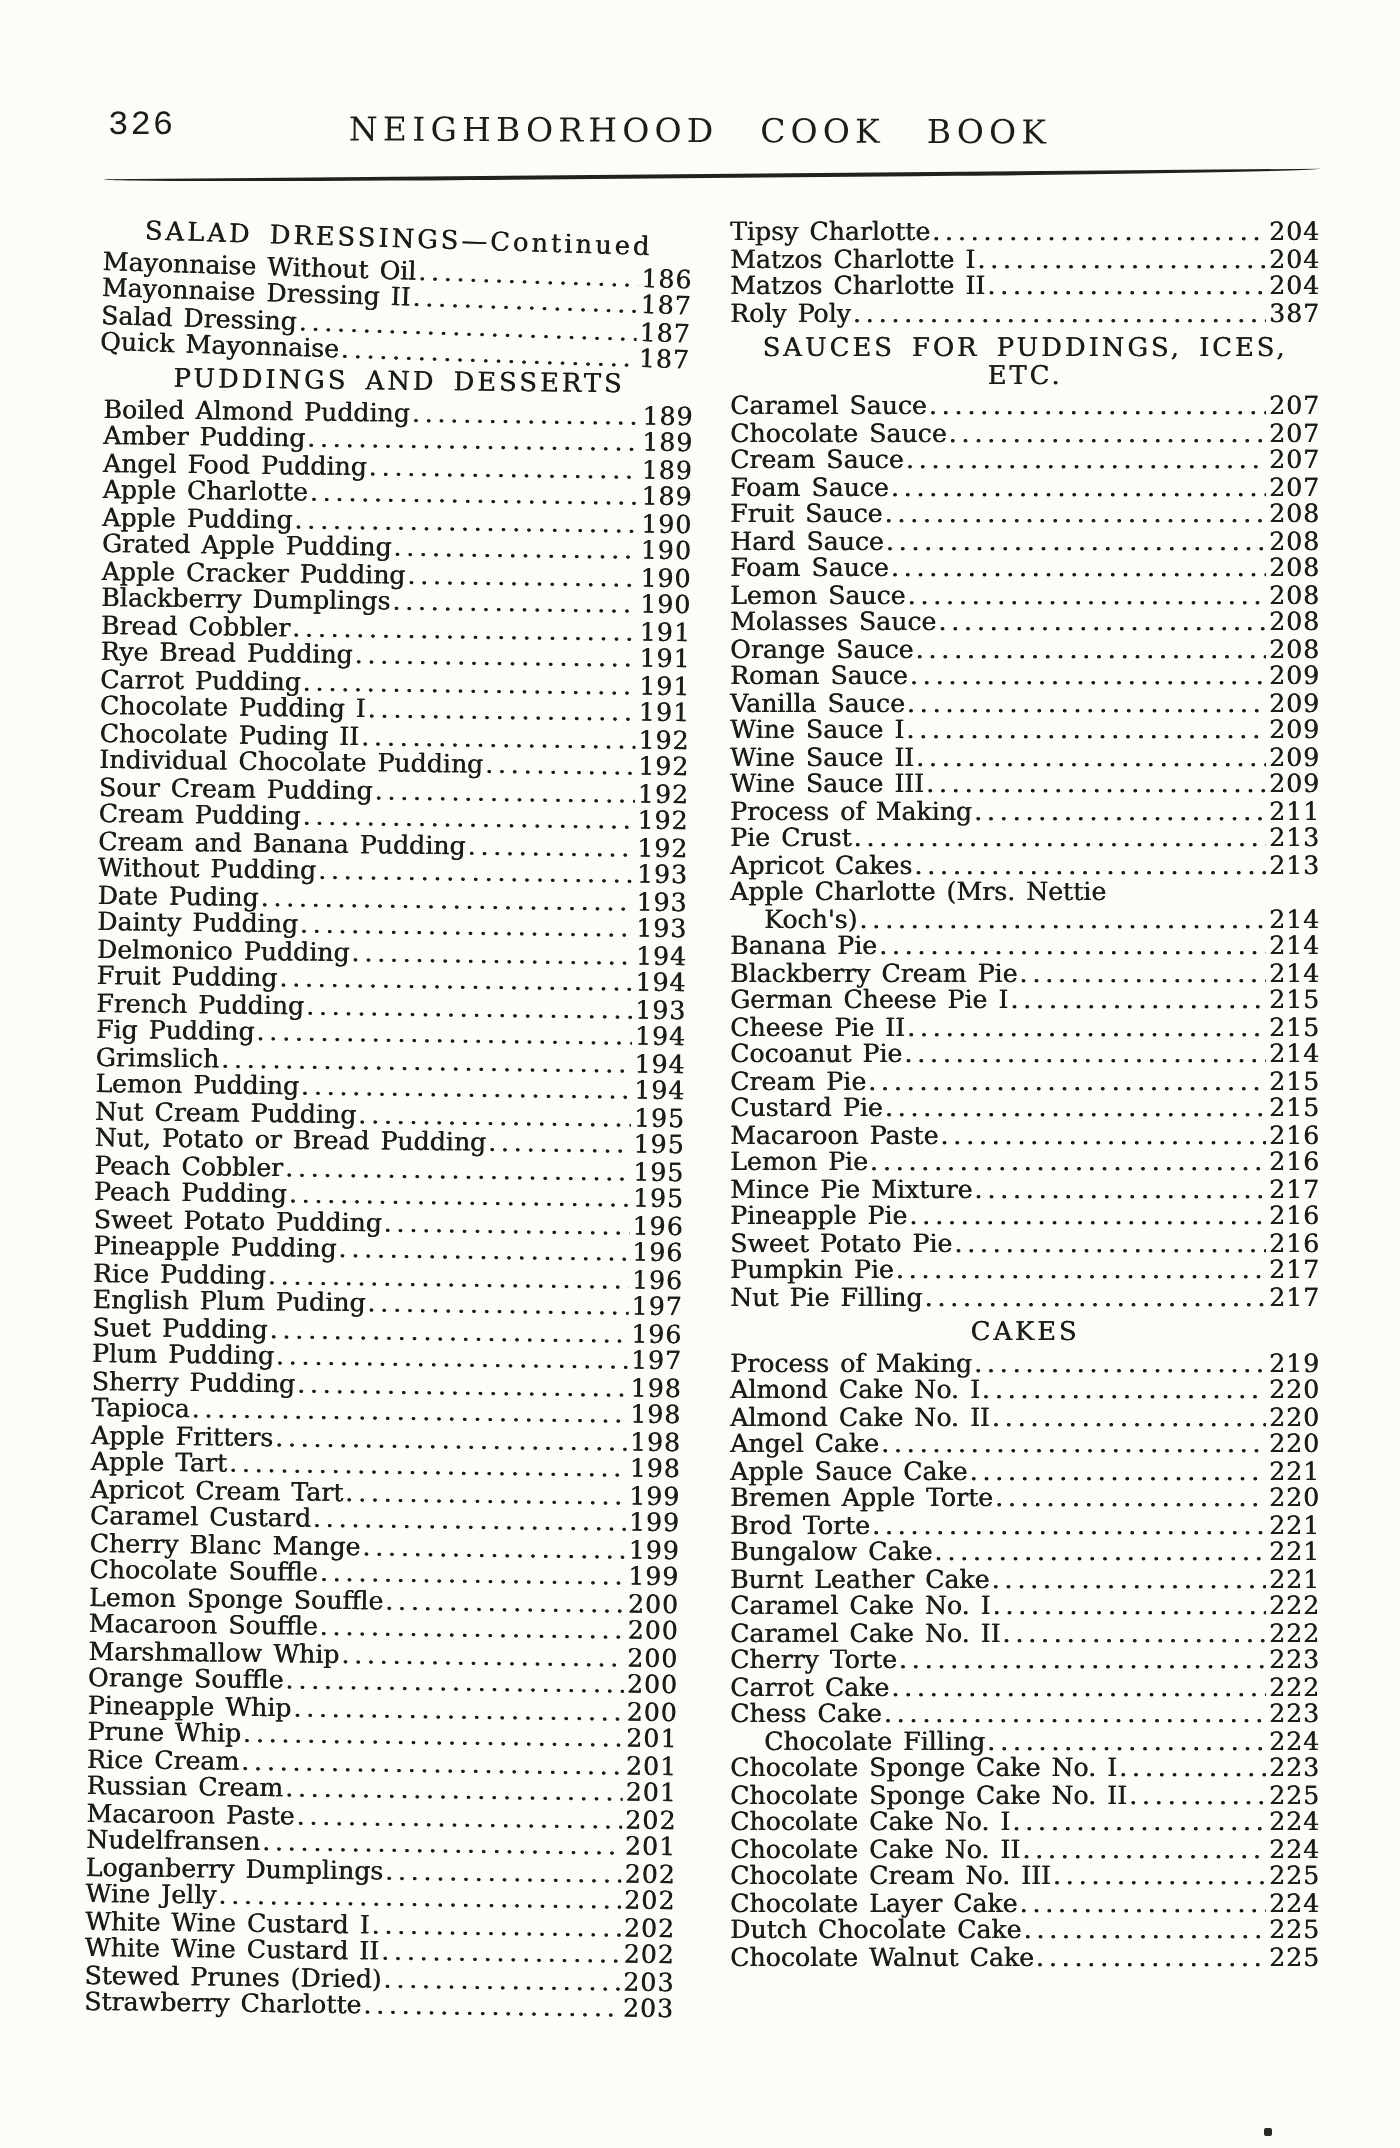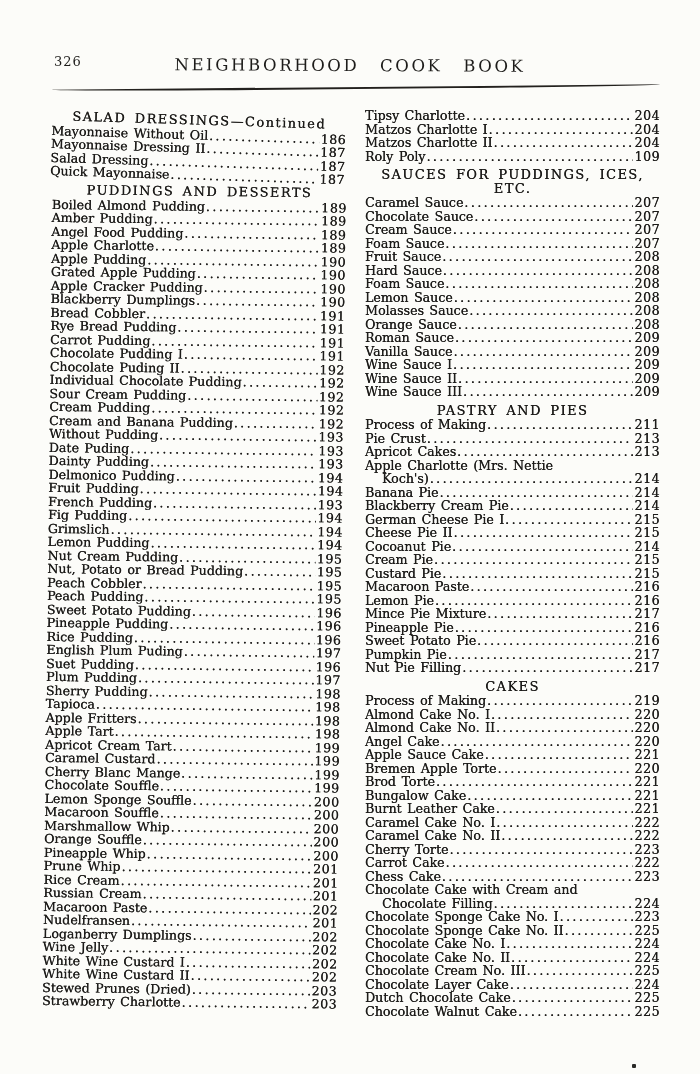--- a/index.html
+++ b/index.html
@@ -9,21 +9,21 @@
     color:#1d1c1a;
     font-family:"DejaVu Serif","Liberation Serif",serif;
     position:relative;overflow:hidden;
   }
   .sheet{position:absolute;inset:0;}
 
   
   .hdr{position:relative;padding-top:56px;height:24px;}
   .pagenum{
     position:absolute;left:54px;top:54px;
-    font-size:13px;letter-spacing:1px;
+    font-size:17px;letter-spacing:1px;font-family:Liberation Mono, monospace;
   }
   .title{
     margin:0;text-align:center;
     font-size:16.5px;font-weight:normal;
     letter-spacing:2.6px;word-spacing:13px;
     transform:rotate(0.25deg);
   }
   .rule{
     margin:7px 0 0 52px;width:608px;height:2px;
     background:#23211e;
@@ -422,21 +422,21 @@
             <span class="pg">204</span>
           </div>
           <div class="row">
             <span class="nm">Matzos Charlotte II</span>
             <span class="leader"></span>
             <span class="pg">204</span>
           </div>
           <div class="row">
             <span class="nm">Roly Poly</span>
             <span class="leader"></span>
-            <span class="pg">109</span>
+            <span class="pg">387</span>
           </div>
         </div>
         <div class="section">
           <div class="heading">SAUCES FOR PUDDINGS, ICES,
 ETC.</div>
           <div class="row">
             <span class="nm">Caramel Sauce</span>
             <span class="leader"></span>
             <span class="pg">207</span>
           </div>
@@ -505,21 +505,20 @@
             <span class="leader"></span>
             <span class="pg">209</span>
           </div>
           <div class="row">
             <span class="nm">Wine Sauce III</span>
             <span class="leader"></span>
             <span class="pg">209</span>
           </div>
         </div>
         <div class="section">
-          <div class="heading">PASTRY AND PIES</div>
           <div class="row">
             <span class="nm">Process of Making</span>
             <span class="leader"></span>
             <span class="pg">211</span>
           </div>
           <div class="row">
             <span class="nm">Pie Crust</span>
             <span class="leader"></span>
             <span class="pg">213</span>
           </div>
@@ -672,23 +671,20 @@
           <div class="row">
             <span class="nm">Carrot Cake</span>
             <span class="leader"></span>
             <span class="pg">222</span>
           </div>
           <div class="row">
             <span class="nm">Chess Cake</span>
             <span class="leader"></span>
             <span class="pg">223</span>
           </div>
-          <div class="row">
-            <span class="nm">Chocolate Cake with Cream and</span>
-          </div>
           <div class="row cont">
             <span class="nm">Chocolate Filling</span>
             <span class="leader"></span>
             <span class="pg">224</span>
           </div>
           <div class="row">
             <span class="nm">Chocolate Sponge Cake No. I</span>
             <span class="leader"></span>
             <span class="pg">223</span>
           </div>

